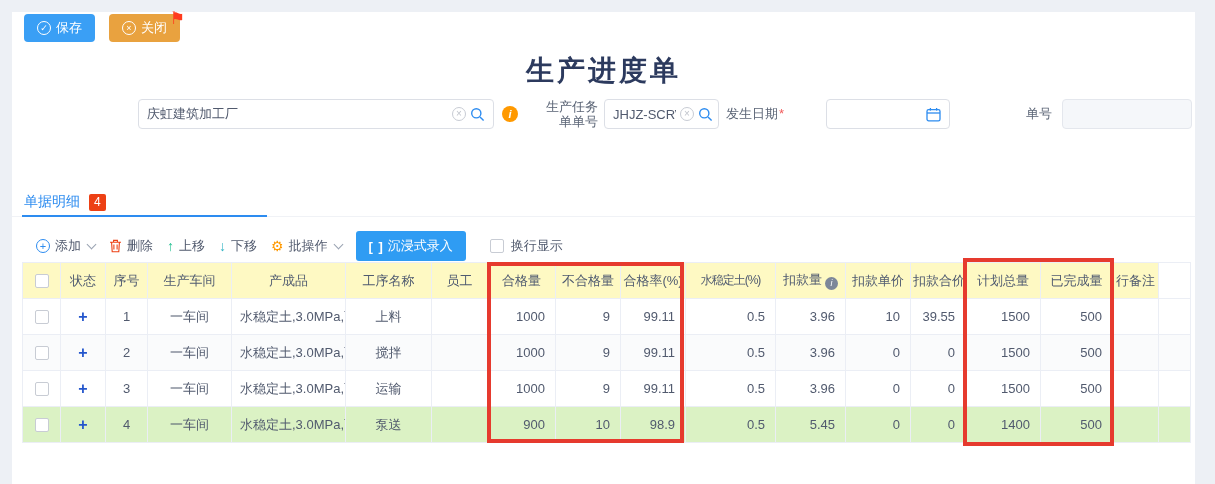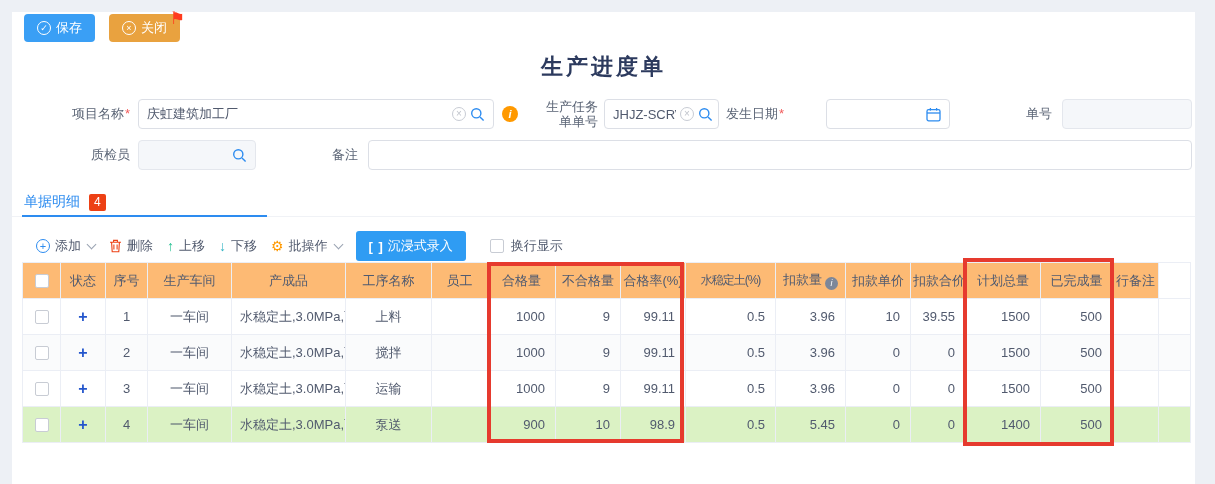--- a/index.html
+++ b/index.html
@@ -8,21 +8,21 @@
   .sheet { position:absolute; left:12px; top:12px; width:1183px; height:472px; background:#fff; }
 
   
   .actions { position:absolute; top:2px; left:12px; display:flex; gap:14px; align-items:center; }
   .btn { height:28px; display:inline-flex; align-items:center; gap:5px; padding:0 13px; border:none; border-radius:4px; color:#fff; font-size:13px; cursor:pointer; font-family:inherit; }
   .btn-save { background:var(--primary,#3a9ff5); }
   .btn-close { background:var(--warning,#e9a23f); }
   .circ-ico { width:14px; height:14px; border:1px solid #fff; border-radius:50%; display:inline-flex; align-items:center; justify-content:center; font-size:9px; line-height:1; }
   .flag { position:absolute; left:158px; top:-4px; font-size:17px; color:#ff3b1d; }
 
-  .page-title { position:absolute; top:40px; left:0; width:100%; text-align:center; font-size:22px; font-weight:bold; color:#2c3a5e; letter-spacing:3px; }
+  .page-title { position:absolute; top:40px; left:0; width:100%; text-align:center; font-size:28px; font-weight:bold; color:#2c3a5e; letter-spacing:3px; }
 
   
   .frow { position:absolute; left:0; width:100%; height:32px; }
   .frow1 { top:87px; } .frow2 { top:128px; }
   .flabel { position:absolute; font-size:13px; color:#5a6475; text-align:right; top:0; line-height:30px; white-space:nowrap; }
   .flabel.two-line { line-height:15px; top:0; }
   .req { color:#f25a5a; margin-left:1px; }
   .input-wrap { position:absolute; top:0; height:30px; display:flex; align-items:center; gap:4px; background:#fff; border:1px solid #dcdfe6; border-radius:4px; padding:0 8px; font-size:13px; }
   .input-wrap input { border:none; outline:none; flex:1; min-width:0; font:inherit; color:#515a6e; background:transparent; }
   .input-wrap.disabled { background:#f5f7fa; border-color:#e4e7ed; }
@@ -47,21 +47,21 @@
   .gear { color:#f90; font-size:14px; }
   .btn-immersive { height:30px; background:#2f9cf3; color:#fff; border:none; border-radius:3px; font-size:13px; padding:0 13px; display:inline-flex; align-items:center; gap:4px; cursor:pointer; font-family:inherit; }
   .brackets { font-weight:bold; letter-spacing:1px; }
   .wrap-chk { display:inline-flex; align-items:center; gap:7px; margin-left:10px; cursor:pointer; }
   .checkbox { width:14px; height:14px; border:1px solid #c8ccd4; border-radius:2px; background:#fff; }
 
   
   .grid-wrap { position:absolute; top:250px; left:10px; }
   table { border-collapse:collapse; table-layout:fixed; width:1168px; font-size:13px; color:#515a6e; }
   th, td { border:1px solid #ebeef5; height:36px; overflow:hidden; white-space:nowrap; text-align:center; padding:0 2px; }
-  th { background:#fdba74; font-weight:normal; color:#4f5a70; }
+  th { background:#fef9c3; font-weight:normal; color:#4f5a70; }
   td.col-qualified, td.col-unqualified, td.col-rate, td.col-scrap_rate, td.col-deduct_qty,
   td.col-deduct_unit, td.col-deduct_total, td.col-plan_total, td.col-completed { text-align:right; padding-right:10px; }
   td.col-product { text-align:left; padding-left:8px; }
   th.col-scrap_rate { letter-spacing:-1px; font-size:12px; }
   tbody tr:not(.hl):nth-child(even) td { background:#fafbfc; }
   tr.hl td { background:var(--hl,#dbf2c4); }
   tr.total td { background:#f6f7f9; }
   td.col-spacer, th.col-spacer { background:#fff; }
   .plus { color:#2456cc; font-weight:bold; font-size:16px; cursor:pointer; }
   .cb { width:14px; height:14px; border:1px solid #c8ccd4; border-radius:2px; background:#fff; margin:0 auto; cursor:pointer; }
@@ -85,23 +85,20 @@
     <button class="btn btn-close">
       <span class="circ-ico">×</span>
       <span>关闭</span>
     </button>
   </div>
   <span class="flag">⚑</span>
 
   <div class="page-title">生产进度单</div>
 
   <div class="frow frow1">
-    <span class="flabel" style="left:14px; width:104px;">
-      <span>项目名称</span><span class="req">*</span>
-    </span>
     <span class="input-wrap" style="left:126px; width:356px;">
       <input value="庆虹建筑加工厂" style="">
       <span class="clear-ico">×</span>
       <svg width="15" height="15" viewBox="0 0 15 15">
           <circle cx="6.3" cy="6.3" r="4.6" fill="none" stroke="#2d8cf0" stroke-width="1.4"></circle>
           <line x1="10" y1="10" x2="13.6" y2="13.6" stroke="#2d8cf0" stroke-width="1.4"></line>
         </svg>
     </span>
     <span class="info-badge" style="left:490px;">i</span>
 
@@ -129,34 +126,20 @@
           <line x1="10.6" y1="1" x2="10.6" y2="3.6" stroke="#2d8cf0" stroke-width="1.3"></line>
         </svg>
     </span>
 
     <span class="flabel" style="left:980px; width:60px;">单号</span>
     <span class="input-wrap disabled" style="left:1050px; width:130px;">
       <input disabled="" value="" style="">
     </span>
   </div>
 
-  <div class="frow frow2">
-    <span class="flabel" style="left:14px; width:104px;">质检员</span>
-    <span class="input-wrap disabled" style="left:126px; width:118px;">
-      <input value="" style="">
-      <svg width="15" height="15" viewBox="0 0 15 15">
-          <circle cx="6.3" cy="6.3" r="4.6" fill="none" stroke="#2d8cf0" stroke-width="1.4"></circle>
-          <line x1="10" y1="10" x2="13.6" y2="13.6" stroke="#2d8cf0" stroke-width="1.4"></line>
-        </svg>
-    </span>
-    <span class="flabel" style="left:290px; width:56px;">备注</span>
-    <span class="input-wrap" style="left:356px; width:824px;">
-      <input value="" style="">
-    </span>
-  </div>
 
   <div class="tabrow">
     <span class="tab-label">单据明细</span>
     <span class="tab-badge">4</span>
   </div>
   <div class="tab-baseline"></div>
   <div class="tab-line"></div>
 
   <div class="gridbar">
     <span class="tool">

